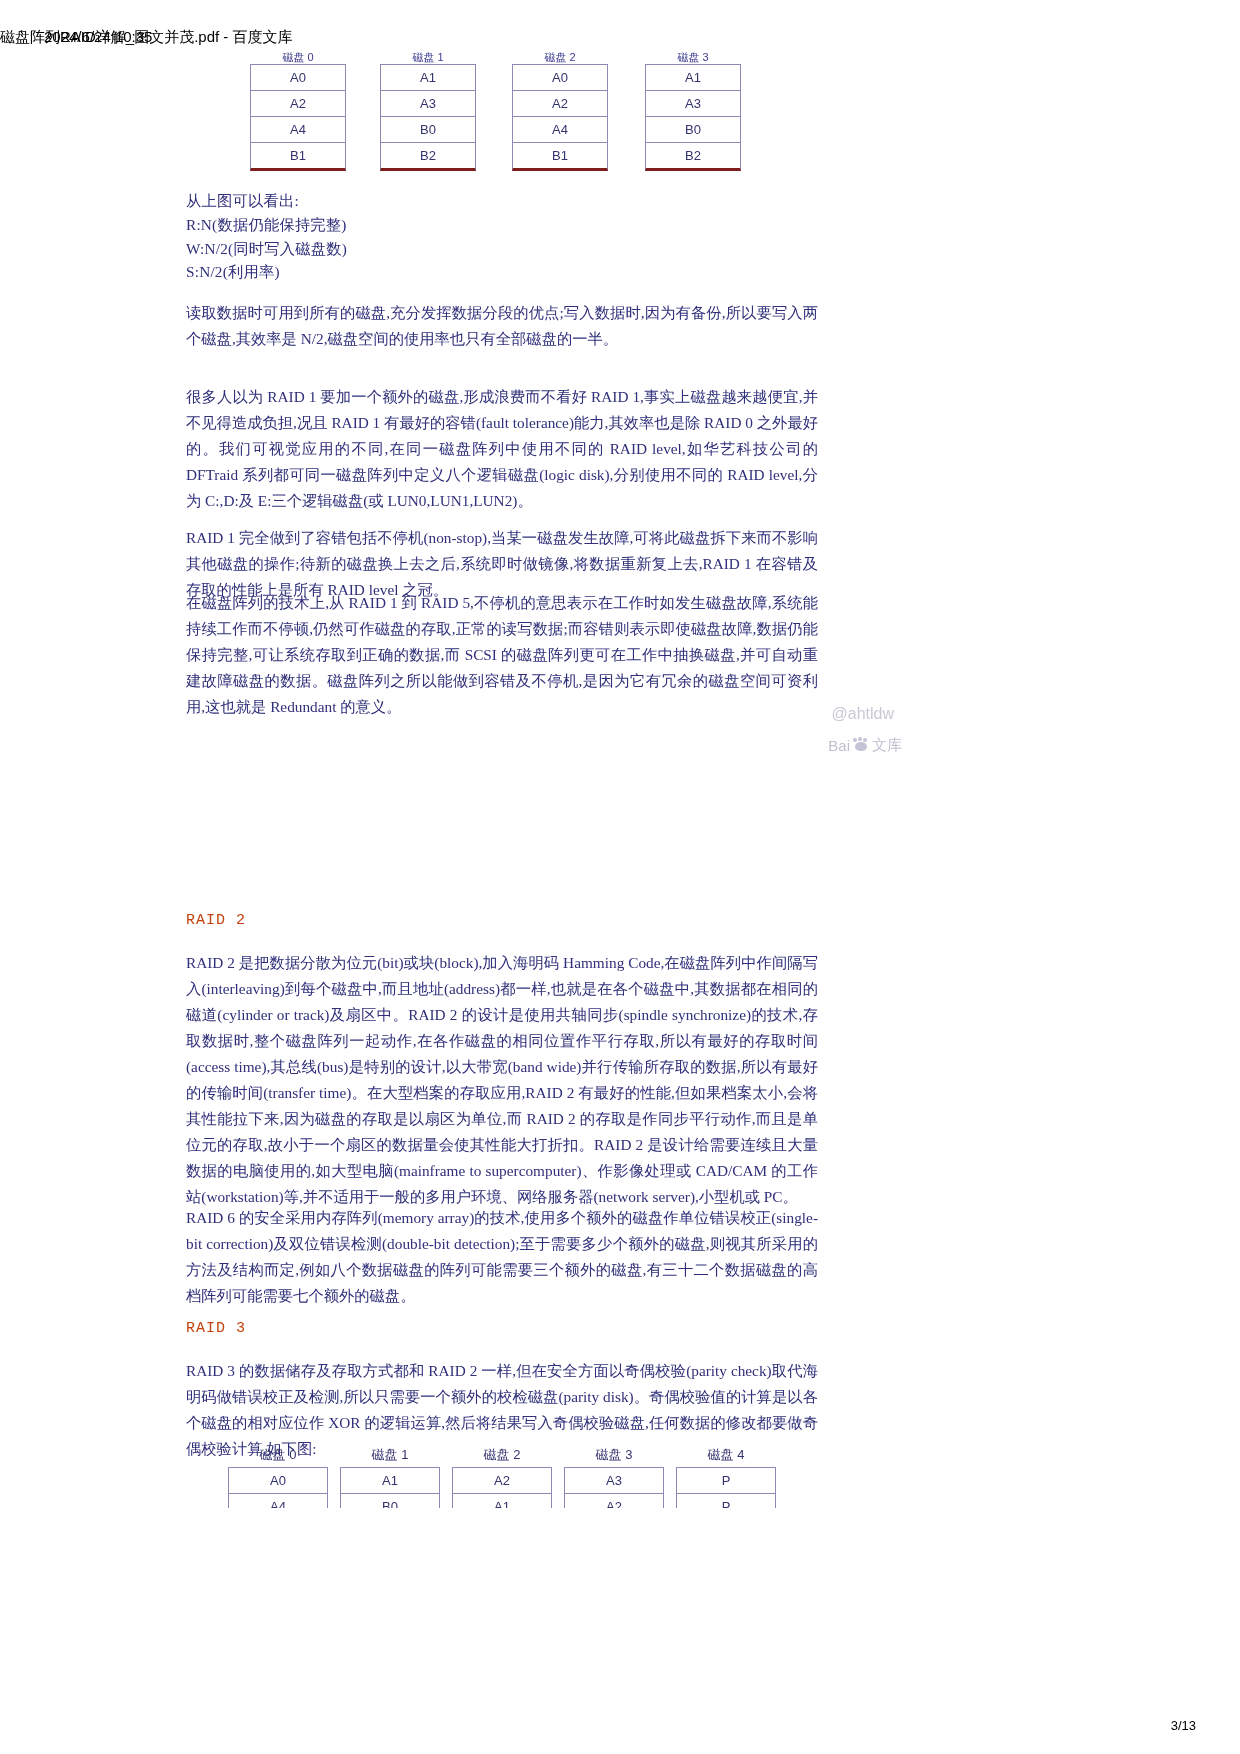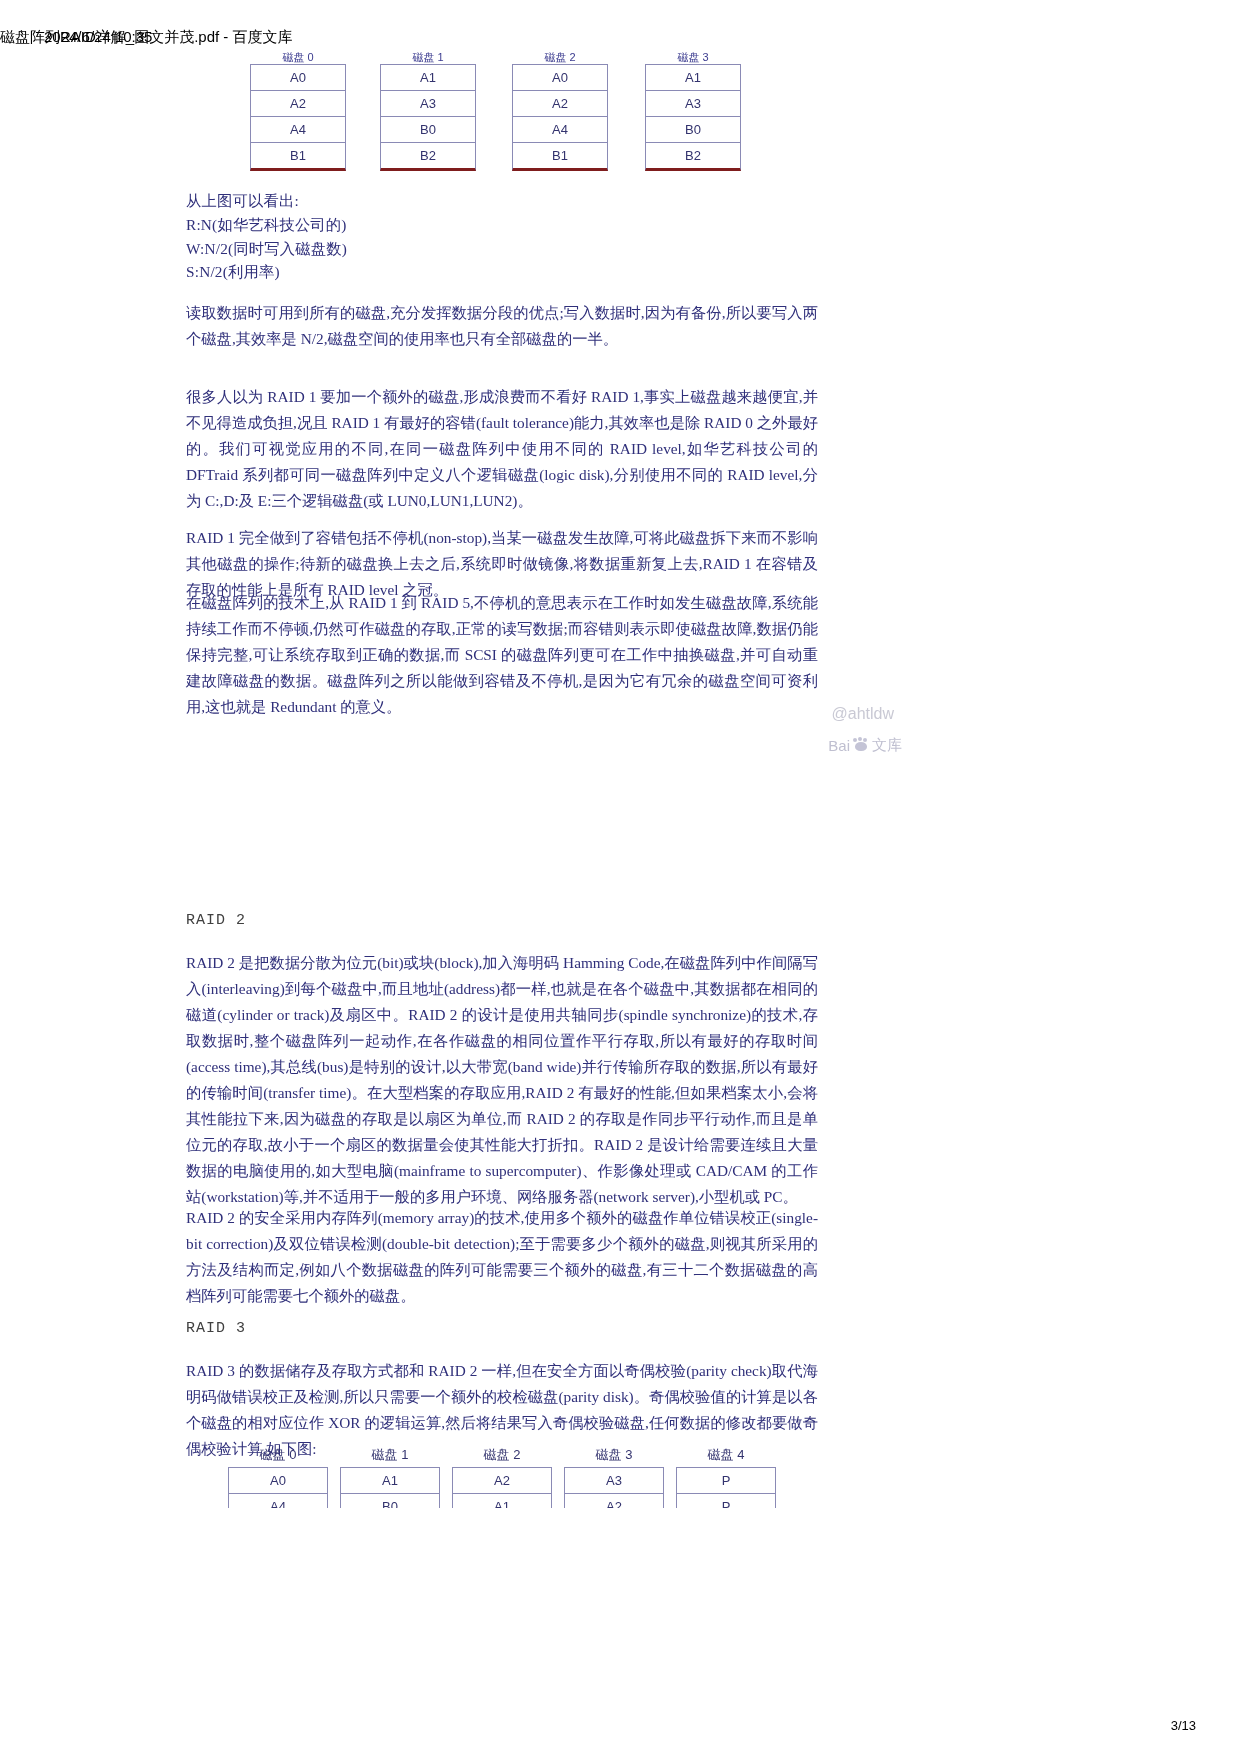--- a/index.html
+++ b/index.html
@@ -103,21 +103,21 @@
     font-size: 15.3px;
     line-height: 26px;
     color: #2f2f7a;
     text-align: justify;
     text-justify: inter-ideograph;
   }
   .heading {
     position: absolute;
     font-family: "Liberation Mono", monospace;
     font-size: 15px;
-    color: #404040;
+    color: #c2410c;
     letter-spacing: 1px;
   }
   
   .wm-handle {
     position: absolute;
     right: 346px;
     top: 705px;
     font-family: "Liberation Sans", sans-serif;
     font-size: 16px;
     color: #c9c9d4;
@@ -217,39 +217,39 @@
   </div>
   <div class="disk-col" style="left:645px; top:50px;">
     <div class="cap">磁盘 3</div>
     <div class="cell">A1</div>
     <div class="cell">A3</div>
     <div class="cell">B0</div>
     <div class="cell">B2</div>
   </div>
 
   <div class="tx" style="left:186px; top:188px;">从上图可以看出:</div>
-  <div class="tx" style="left:186px; top:212px;">R:N(如华艺科技公司的)</div>
+  <div class="tx" style="left:186px; top:212px;">R:N(数据仍能保持完整)</div>
   <div class="tx" style="left:186px; top:236px;">W:N/2(同时写入磁盘数)</div>
   <div class="tx" style="left:186px; top:259px;">S:N/2(利用率)</div>
 
   <div class="para" style="left:186px; top:300px;">读取数据时可用到所有的磁盘,充分发挥数据分段的优点;写入数据时,因为有备份,所以要写入两个磁盘,其效率是 N/2,磁盘空间的使用率也只有全部磁盘的一半。</div>
   <div class="para" style="left:186px; top:384px;">很多人以为 RAID 1 要加一个额外的磁盘,形成浪费而不看好 RAID 1,事实上磁盘越来越便宜,并不见得造成负担,况且 RAID 1 有最好的容错(fault tolerance)能力,其效率也是除 RAID 0 之外最好的。我们可视觉应用的不同,在同一磁盘阵列中使用不同的 RAID level,如华艺科技公司的 DFTraid 系列都可同一磁盘阵列中定义八个逻辑磁盘(logic disk),分别使用不同的 RAID level,分为 C:,D:及 E:三个逻辑磁盘(或 LUN0,LUN1,LUN2)。</div>
   <div class="para" style="left:186px; top:525px;">RAID 1 完全做到了容错包括不停机(non-stop),当某一磁盘发生故障,可将此磁盘拆下来而不影响其他磁盘的操作;待新的磁盘换上去之后,系统即时做镜像,将数据重新复上去,RAID 1 在容错及存取的性能上是所有 RAID level 之冠。</div>
   <div class="para" style="left:186px; top:590px;">在磁盘阵列的技术上,从 RAID 1 到 RAID 5,不停机的意思表示在工作时如发生磁盘故障,系统能持续工作而不停顿,仍然可作磁盘的存取,正常的读写数据;而容错则表示即使磁盘故障,数据仍能保持完整,可让系统存取到正确的数据,而 SCSI 的磁盘阵列更可在工作中抽换磁盘,并可自动重建故障磁盘的数据。磁盘阵列之所以能做到容错及不停机,是因为它有冗余的磁盘空间可资利用,这也就是 Redundant 的意义。</div>
 
   <div class="wm-handle">@ahtldw</div>
   <div class="wm-logo">
     <span>Bai</span>
     <span class="paw"></span>
     <span>文库</span>
   </div>
 
   <div class="heading" style="left:186px; top:912px;">RAID 2</div>
   <div class="para" style="left:186px; top:950px;">RAID 2 是把数据分散为位元(bit)或块(block),加入海明码 Hamming Code,在磁盘阵列中作间隔写入(interleaving)到每个磁盘中,而且地址(address)都一样,也就是在各个磁盘中,其数据都在相同的磁道(cylinder or track)及扇区中。RAID 2 的设计是使用共轴同步(spindle synchronize)的技术,存取数据时,整个磁盘阵列一起动作,在各作磁盘的相同位置作平行存取,所以有最好的存取时间(access time),其总线(bus)是特别的设计,以大带宽(band wide)并行传输所存取的数据,所以有最好的传输时间(transfer time)。在大型档案的存取应用,RAID 2 有最好的性能,但如果档案太小,会将其性能拉下来,因为磁盘的存取是以扇区为单位,而 RAID 2 的存取是作同步平行动作,而且是单位元的存取,故小于一个扇区的数据量会使其性能大打折扣。RAID 2 是设计给需要连续且大量数据的电脑使用的,如大型电脑(mainframe to supercomputer)、作影像处理或 CAD/CAM 的工作站(workstation)等,并不适用于一般的多用户环境、网络服务器(network server),小型机或 PC。</div>
-  <div class="para" style="left:186px; top:1205px;">RAID 2 的安全采用内存阵列(memory array)的技术,使用多个额外的磁盘作单位错误校正(single-bit correction)及双位错误检测(double-bit detection);至于需要多少个额外的磁盘,则视其所采用的方法及结构而定,例如八个数据磁盘的阵列可能需要三个额外的磁盘,有三十二个数据磁盘的高档阵列可能需要七个额外的磁盘。</div>
+  <div class="para" style="left:186px; top:1205px;">RAID 6 的安全采用内存阵列(memory array)的技术,使用多个额外的磁盘作单位错误校正(single-bit correction)及双位错误检测(double-bit detection);至于需要多少个额外的磁盘,则视其所采用的方法及结构而定,例如八个数据磁盘的阵列可能需要三个额外的磁盘,有三十二个数据磁盘的高档阵列可能需要七个额外的磁盘。</div>
 
   <div class="heading" style="left:186px; top:1320px;">RAID 3</div>
   <div class="para" style="left:186px; top:1358px;">RAID 3 的数据储存及存取方式都和 RAID 2 一样,但在安全方面以奇偶校验(parity check)取代海明码做错误校正及检测,所以只需要一个额外的校检磁盘(parity disk)。奇偶校验值的计算是以各个磁盘的相对应位作 XOR 的逻辑运算,然后将结果写入奇偶校验磁盘,任何数据的修改都要做奇偶校验计算,如下图:</div>
 
   <div class="clip-bottom">
     <div class="bcol" style="left:228px; top:0;">
       <div class="cap">磁盘 0</div>
       <div class="cell">A0</div>
       <div class="cell">A4</div>
     </div>

